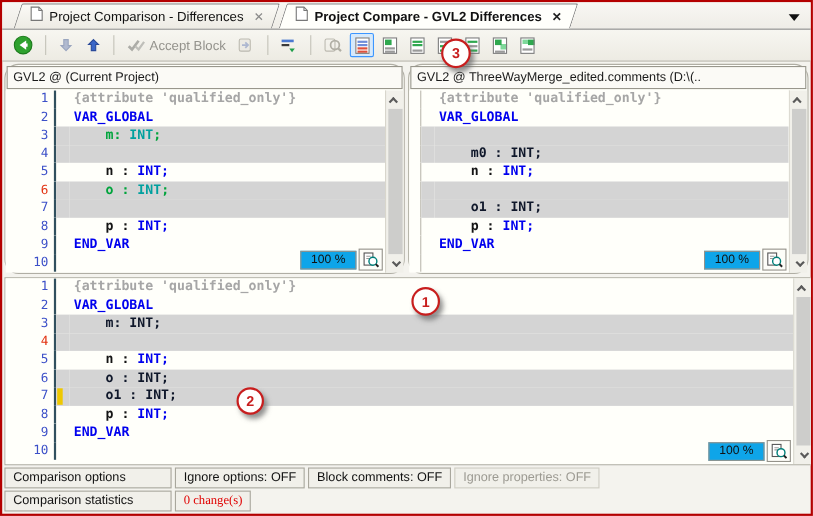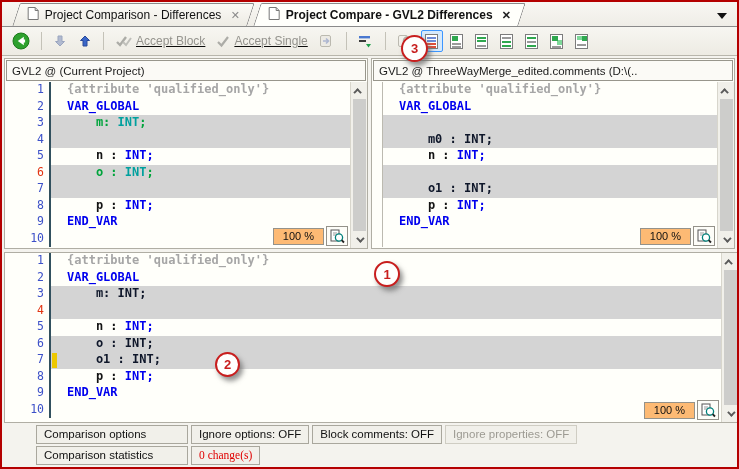--- a/index.html
+++ b/index.html
@@ -19,21 +19,21 @@
   .tab.active{ background:#fffffb; }
   .tab.active .tab-label{ font-weight:bold; }
   .tab-label{ font-size:12px; color:#111; white-space:nowrap; }
   .tab-close{ font-size:11px; color:#8a8a8a; padding-left:4px; }
   .tab.active .tab-close{ color:#222; font-weight:bold; }
   .tab-dropdown{ margin-left:auto; margin-right:10px; margin-bottom:7px;
     width:0;height:0;border-left:5px solid transparent;border-right:5px solid transparent;border-top:6px solid #111;}
   .doc-icon{ display:inline-block; }
   
   .toolbar{ height:29px; display:flex; align-items:center; gap:3px; padding:0 6px;
-    background:linear-gradient(#f7f6f1,#edebe3); border-bottom:1px solid #b8b6ac;text-decoration:underline; }
+    background:linear-gradient(#f7f6f1,#edebe3); border-bottom:1px solid #b8b6ac; }
   .tb-sep{ width:1px; height:18px; background:#c4c2b8; margin:0 4px; }
   .tb-btn{ height:22px; min-width:22px; display:flex; align-items:center; justify-content:center;
     gap:4px; border:1px solid transparent; padding:0 3px; background:transparent; }
   .tb-btn.disabled{ opacity:.95; }
   .tb-label{ font-size:12px; color:#8f8e88; white-space:nowrap; }
   .tb-btn.selected{ border:1px solid #3c96ff; background:#d6e9fb; border-radius:2px; }
   
   .vicon{ width:13px; height:15px; border:1px solid #7c7c7c; background-color:#fff;
     background-repeat:no-repeat; }
   .v1{ background-image:linear-gradient(#6e8cd8,#6e8cd8),linear-gradient(#6e8cd8,#6e8cd8),linear-gradient(#e0503a,#e0503a),linear-gradient(#e0503a,#e0503a);
@@ -47,21 +47,21 @@
   .v5{ background-image:linear-gradient(#2fa84f,#2fa84f),linear-gradient(#9a9a9a,#9a9a9a),linear-gradient(#2fa84f,#2fa84f);
        background-size:9px 2px,9px 2px,9px 2px; background-position:1px 2px,1px 6px,1px 10px;}
   .v6{ background-image:linear-gradient(#2fa84f,#2fa84f),linear-gradient(#7fd89a,#7fd89a),linear-gradient(#9a9a9a,#9a9a9a);
        background-size:6px 5px,6px 5px,9px 2px; background-position:1px 1px,6px 5px,1px 11px;}
   .v7{ background-image:linear-gradient(#7fd89a,#7fd89a),linear-gradient(#2fa84f,#2fa84f),linear-gradient(#9a9a9a,#9a9a9a);
        background-size:5px 4px,6px 5px,9px 2px; background-position:1px 1px,6px 1px,1px 9px;}
   
   .content{ padding:2px 2px 0 2px; }
   .top-panes{ display:flex; gap:3px; }
   .pane{ background:#fffffa; border:1px solid #b0aea4; display:flex; flex-direction:column; }
-  .pane-left,.pane-right{ width:365px; height:191px; }
+  .pane-left,.pane-right{ width:365px; height:191px;border-radius:13px; }
   .pane-header{ height:21px; line-height:20px; font-size:11.5px; color:#1a1a1a;
     background:#fbfaf6; border:1px solid #98968c; margin:1px; padding-left:5px;
     white-space:nowrap; overflow:hidden; }
   .pane-body{ flex:1; display:flex; overflow:hidden; }
   .code{ position:relative; flex:1; overflow:hidden; background:#fffffa; }
   .code-line{ display:flex; height:16.5px; line-height:16.5px; }
   .gutter{ width:46px; flex:none; text-align:right; padding-right:5px;
     font:11.5px "DejaVu Sans Mono", monospace; color:#3c50c8; background:#fffffa;
     border-right:2px solid #31505e; }
   .gutter.red{ color:#e23312; }
@@ -76,31 +76,31 @@
   
   .scrollbar{ width:17px; flex:none; background:#f1f0ea; border-left:1px solid #d8d6cc;
     display:flex; flex-direction:column; align-items:center; padding:2px 0; }
   .sb-btn{ height:13px; width:15px; display:flex; align-items:center; justify-content:center; }
   .chev{ width:6px; height:6px; border-left:2px solid #5a5a5a; border-top:2px solid #5a5a5a; }
   .chev-up{ transform:rotate(45deg) translateY(2px); }
   .chev-down{ transform:rotate(225deg) translateY(2px); }
   .sb-thumb{ flex:1; width:13px; background:#cdcdcb; margin:2px 0; }
   
   .zoomctl{ position:absolute; right:2px; bottom:2px; display:flex; align-items:center; }
-  .zoom-box{ border:1px solid #94928a; background:#fdba74; font-size:11px; color:#111;
+  .zoom-box{ border:1px solid #94928a; background:#0ea5e9; font-size:11px; color:#111;
     padding:1px 9px 2px 9px; }
   .zoom-btn{ width:22px; height:20px; border:1px solid #94928a; background:#fdfdf8;
     margin-left:2px; display:flex; align-items:center; justify-content:center; }
   
   .pane-merged{ width:735px; height:171px; margin-top:3px; }
   
   .statusrow{ display:flex; gap:3px; margin-top:2px; padding:0 0; }
   .cell{ height:19px; line-height:17px; font-size:11.5px; color:#111;
     border:1px solid #a9a79d; background:#f1f0ea; padding:0 7px; white-space:nowrap; }
-  .cell.title{ width:152px; flex:none;margin-left:32px; }
+  .cell.title{ width:152px; flex:none; }
   .cell.disabled{ color:#9c9a92; border-color:#cfcdc3; }
   
   .annot{ position:absolute; border:2px solid #c81e1e; color:#c81e1e; background:#fffffe;
     border-radius:50%; font:bold 13px "Liberation Sans", sans-serif;
     display:flex; align-items:center; justify-content:center;
     box-shadow:3px 4px 5px rgba(110,110,110,.75); z-index:50; }
 </style>
 </head>
 <body>
 
@@ -149,26 +149,20 @@
         <path d="M7 2 L11.5 6.5 H9 V12 H5 V6.5 H2.5 z" fill="#3a66c8" stroke="#2a4a9a"></path>
       </svg>
     </div>
     <div class="tb-sep"></div>
     <div class="tb-btn disabled">
       <svg width="17" height="13" viewBox="0 0 17 13">
         <path d="M2 7 L5 10 L11 2" fill="none" stroke="#a9a9a4" stroke-width="2.4"></path>
         <path d="M8 7 L11 10 L16 3" fill="none" stroke="#bdbdb8" stroke-width="2"></path>
       </svg>
       <span class="tb-label">Accept Block</span>
-    </div>
-    <div class="tb-btn disabled">
-      <svg width="14" height="13" viewBox="0 0 14 13">
-        <path d="M2 7 L5.5 10.5 L12 2" fill="none" stroke="#a9a9a4" stroke-width="2.2"></path>
-      </svg>
-      <span class="tb-label">Accept Single</span>
     </div>
     <div class="tb-btn disabled">
       <svg width="16" height="15" viewBox="0 0 16 15">
         <rect x="1.5" y="1.5" width="10" height="11" rx="1.5" fill="#eceae4" stroke="#b9b7ad"></rect>
         <path d="M4 7 h5 M7 4.5 L9.5 7 L7 9.5" fill="none" stroke="#aab4cf" stroke-width="1.6"></path>
       </svg>
     </div>
     <div class="tb-sep"></div>
     <div class="tb-btn">
       <svg width="16" height="15" viewBox="0 0 16 15">

